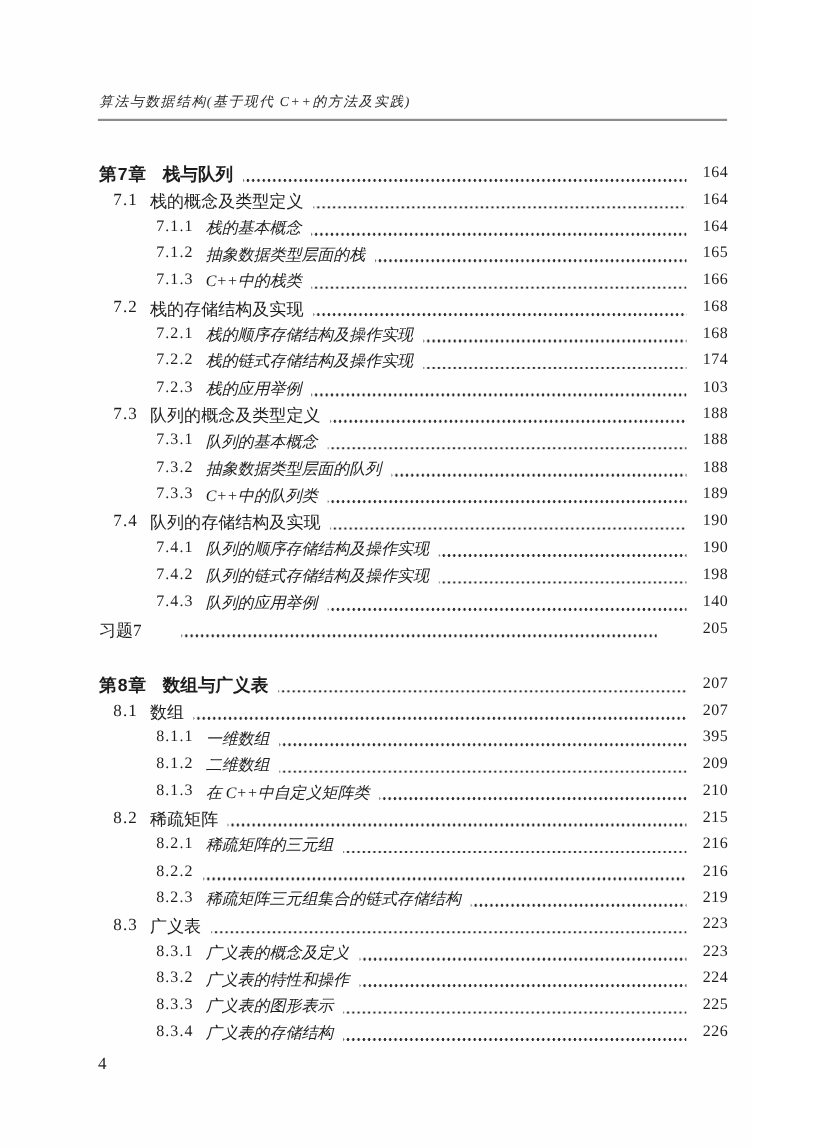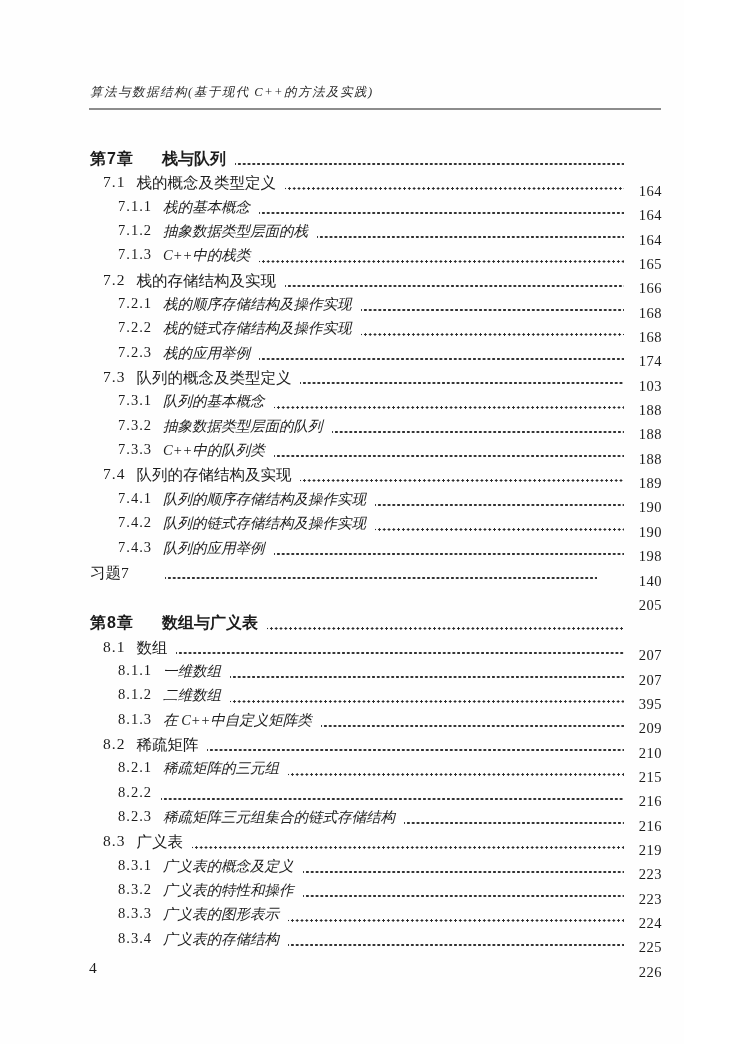--- a/index.html
+++ b/index.html
@@ -56,41 +56,40 @@
   }
   .page-col {
     flex: 0 0 auto;
     min-width: 30px;
     text-align: right;
     font-size: 14.5px;
     font-family: "Liberation Serif", "DejaVu Serif", serif;
     font-style: normal;
     font-weight: 400;
     letter-spacing: 0.5px;
-    margin-top: 34px;
   }
   
   .row.chapter {
     font-family: "Liberation Sans", "DejaVu Sans", sans-serif;
     font-weight: 700;
     font-size: 16px;
   }
-  .row.chapter .title { margin-left: 28px; }
+  .row.chapter .title { margin-left: 14px; }
   
   .row.section {
     padding-left: 13px;
     font-size: 15.5px;
   }
   
   .row.subsection {
     padding-left: 28px;
     font-size: 14.5px;
   }
   .row.subsection .title { font-style: italic; }
-  .row.subsection .num { font-style: normal; }
+  .row.subsection .num { font-style: normal; margin-left: 24px; }
   
   .row.exercise { font-size: 15.5px; gap: 27px; }
   .row.exercise .title { margin-left: 0; }
   .folio {
     position: absolute;
     left: 89px; top: 959px;
     font-size: 15.5px;
     color: #1c1c1c;
   }
 </style>

